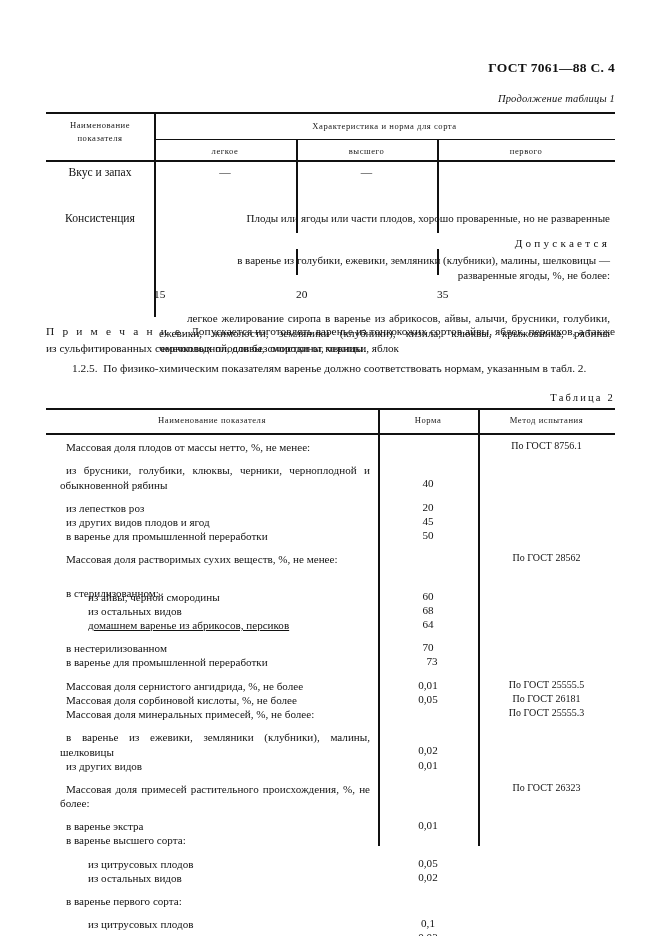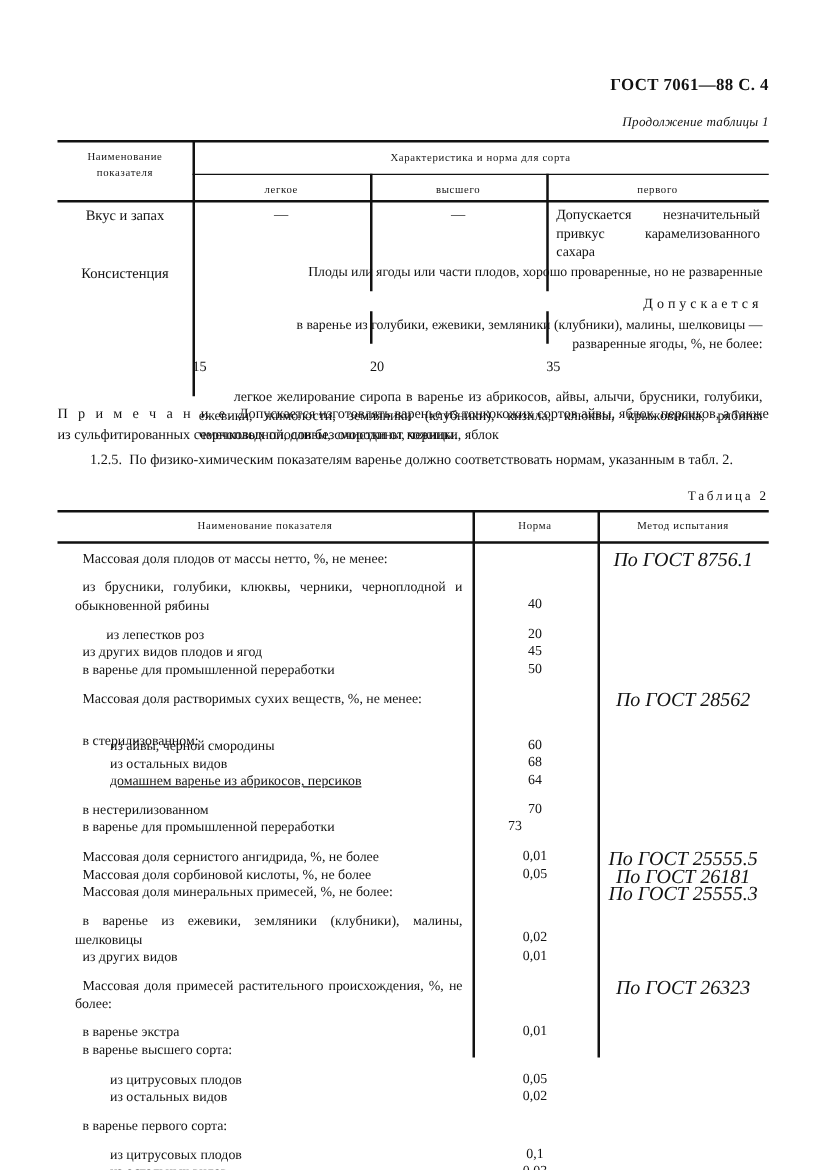--- a/index.html
+++ b/index.html
@@ -134,24 +134,23 @@
     text-align: justify;
   }
   .t2-norm {
     position: absolute;
     font-size: 11.1px;
     text-align: center;
     width: 100px;
   }
   .t2-meth {
     position: absolute;
-    font-size: 16px;
+    font-size: 10px;
     text-align: center;
     width: 137px;
-    font-style: italic;
   }
 </style>
 </head>
 <body>
 
 <div class="page">
 
   <div class="runhead">ГОСТ 7061—88 С. 4</div>
   <div class="cont-caption">Продолжение таблицы 1</div>
 
@@ -174,21 +173,20 @@
       <div>показателя</div>
     </div>
     <div class="t1-head-cell" style="left:108px; top:8px; width:461px;">Характеристика и норма для сорта</div>
     <div class="t1-head-cell" style="left:108px; top:33px; width:142px;">легкое</div>
     <div class="t1-head-cell" style="left:250px; top:33px; width:141px;">высшего</div>
     <div class="t1-head-cell" style="left:391px; top:33px; width:178px;">первого</div>
 
     <div class="t1-label" style="left:0; top:54px; width:108px;">Вкус и запах</div>
     <div class="dash" style="left:108px; top:54px; width:142px;">—</div>
     <div class="dash" style="left:250px; top:54px; width:141px;">—</div>
-    <div class="justify-blk" style="left:399px; top:53px; width:163px;">Допускается незначительный привкус карамелизованного сахара</div>
 
     <div class="t1-label" style="left:0; top:100px; width:108px;">Консистенция</div>
     <div class="t1-body ctr" style="left:112px; top:99px; width:452px;">Плоды или ягоды или части плодов, хорошо проваренные, но не разваренные</div>
 
     <div class="t1-body ctr spaced" style="left:112px; top:124px; width:452px;">Допускается</div>
     <div class="t1-body ctr" style="left:112px; top:141px; width:452px;">в варенье из голубики, ежевики, земляники (клубники), малины, шелковицы —</div>
     <div class="t1-body ctr" style="left:112px; top:156px; width:452px;">разваренные ягоды, %, не более:</div>
 
     <div class="cellnum" style="left:108px; top:176px; width:142px;">15</div>
     <div class="cellnum" style="left:250px; top:176px; width:141px;">20</div>
@@ -216,39 +214,39 @@
 
     <div class="t2-head-cell" style="left:0;   top:7px; width:332px;">Наименование показателя</div>
     <div class="t2-head-cell" style="left:332px; top:7px; width:100px;">Норма</div>
     <div class="t2-head-cell" style="left:432px; top:7px; width:137px;">Метод испытания</div>
 
     <div id="t2rows">
         <div class="t2-name" style="left: 14px; top: 32px; width: 310px; text-indent: 6px;">Массовая доля плодов от массы нетто, %, не менее:</div>
         <div class="t2-meth" style="left: 432px; top: 32px;">По ГОСТ 8756.1</div>
         <div class="t2-name" style="left: 14px; top: 55.2px; width: 310px; text-indent: 6px;">из брусники, голубики, клюквы, черники, черноплодной и обыкновенной рябины</div>
         <div class="t2-norm" style="left: 332px; top: 69.4px;">40</div>
-        <div class="t2-name" style="left: 14px; top: 92.6px; width: 310px; text-indent: 6px; margin-left: 19px;">из лепестков роз</div>
+        <div class="t2-name" style="left: 14px; top: 92.6px; width: 310px; text-indent: 6px;">из лепестков роз</div>
         <div class="t2-norm" style="left: 332px; top: 92.6px;">20</div>
         <div class="t2-name" style="left: 14px; top: 106.8px; width: 310px; text-indent: 6px;">из других видов плодов и ягод</div>
         <div class="t2-norm" style="left: 332px; top: 106.8px;">45</div>
         <div class="t2-name" style="left: 14px; top: 121px; width: 310px; text-indent: 6px;">в варенье для промышленной переработки</div>
         <div class="t2-norm" style="left: 332px; top: 121px;">50</div>
         <div class="t2-name" style="left: 14px; top: 144.2px; width: 310px; text-indent: 6px;">Массовая доля растворимых сухих веществ, %, не менее:</div>
         <div class="t2-meth" style="left: 432px; top: 144.2px;">По ГОСТ 28562</div>
         <div class="t2-name" style="left: 14px; top: 158.4px; width: 310px; text-indent: 6px; margin-top: 20px;">в стерилизованном:</div>
         <div class="t2-name" style="left: 14px; top: 181.6px; width: 310px; text-indent: 28px;">из айвы, черной смородины</div>
         <div class="t2-norm" style="left: 332px; top: 181.6px;">60</div>
         <div class="t2-name" style="left: 14px; top: 195.8px; width: 310px; text-indent: 28px;">из остальных видов</div>
         <div class="t2-norm" style="left: 332px; top: 195.8px;">68</div>
         <div class="t2-name" style="left: 14px; top: 210px; width: 310px; text-indent: 28px; text-decoration: underline;">домашнем варенье из абрикосов, персиков</div>
         <div class="t2-norm" style="left: 332px; top: 210px;">64</div>
         <div class="t2-name" style="left: 14px; top: 233.2px; width: 310px; text-indent: 6px;">в нестерилизованном</div>
         <div class="t2-norm" style="left: 332px; top: 233.2px;">70</div>
         <div class="t2-name" style="left: 14px; top: 247.4px; width: 310px; text-indent: 6px;">в варенье для промышленной переработки</div>
-        <div class="t2-norm" style="left: 316px; top: 247.4px;">73</div>
+        <div class="t2-norm" style="left: 336px; top: 247.4px;">73</div>
         <div class="t2-name" style="left: 14px; top: 270.6px; width: 310px; text-indent: 6px;">Массовая доля сернистого ангидрида, %, не более</div>
         <div class="t2-norm" style="left: 332px; top: 270.6px;">0,01</div>
         <div class="t2-meth" style="left: 432px; top: 270.6px;">По ГОСТ 25555.5</div>
         <div class="t2-name" style="left: 14px; top: 284.8px; width: 310px; text-indent: 6px;">Массовая доля сорбиновой кислоты, %, не более</div>
         <div class="t2-norm" style="left: 332px; top: 284.8px;">0,05</div>
         <div class="t2-meth" style="left: 432px; top: 284.8px;">По ГОСТ 26181</div>
         <div class="t2-name" style="left: 14px; top: 299px; width: 310px; text-indent: 6px;">Массовая доля минеральных примесей, %, не более:</div>
         <div class="t2-meth" style="left: 432px; top: 299px;">По ГОСТ 25555.3</div>
         <div class="t2-name" style="left: 14px; top: 322.2px; width: 310px; text-indent: 6px;">в варенье из ежевики, земляники (клубники), малины, шелковицы</div>
         <div class="t2-norm" style="left: 332px; top: 336.4px;">0,02</div>

